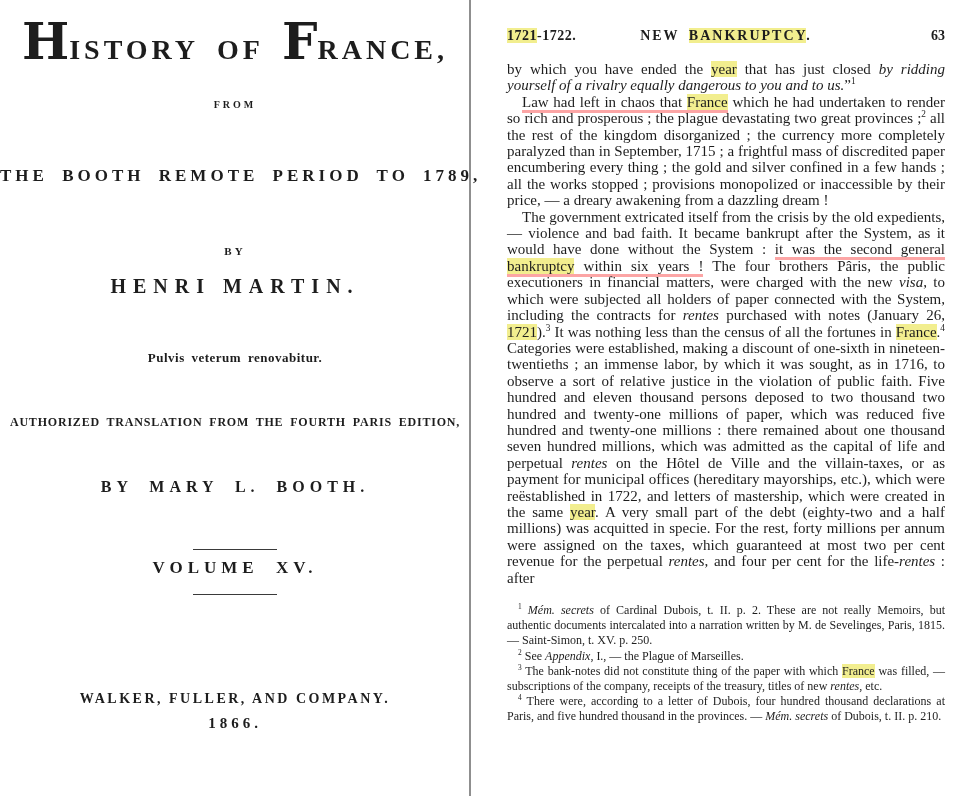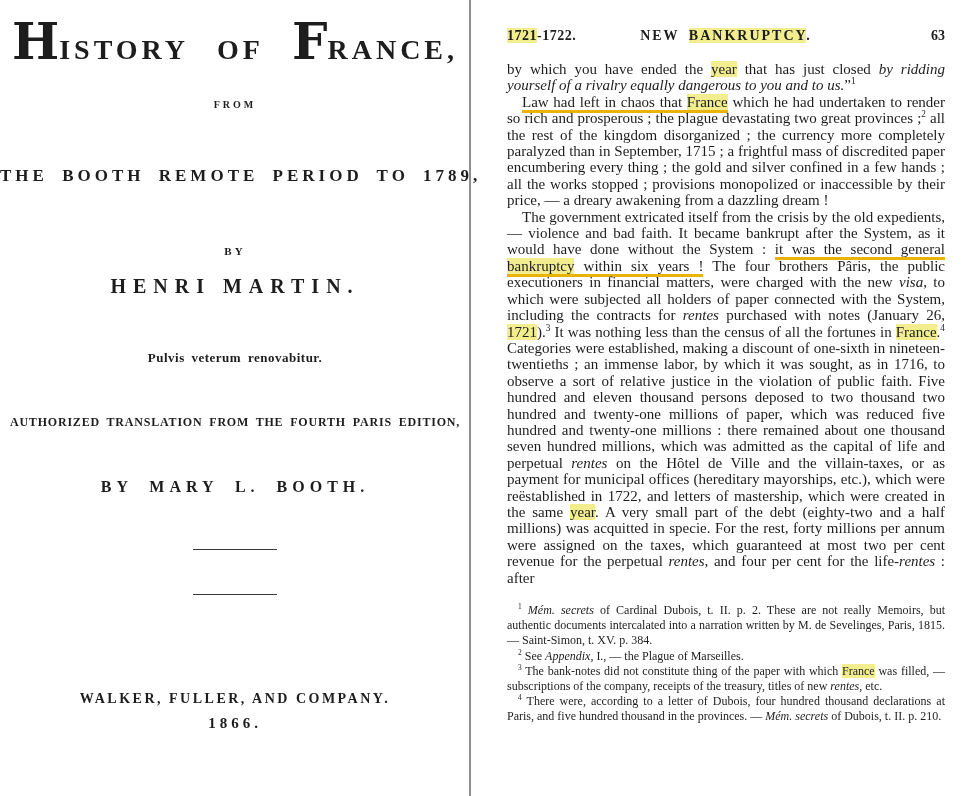--- a/index.html
+++ b/index.html
@@ -9,21 +9,21 @@
     overflow:hidden;
   }
   .scan{position:relative;width:962px;height:796px;background:#ffffff;}
 
   
   .page-left{position:absolute;left:0;top:0;width:470px;height:796px;}
   .tp{position:absolute;left:0;width:470px;text-align:center;white-space:nowrap;}
   .tp-title{top:14px;line-height:56px;}
   .t-initial{font-size:50px;font-weight:700;font-family:"DejaVu Serif", serif;}
   .t-caps{font-size:28px;font-weight:600;letter-spacing:4px;}
-  .t-gap{margin-left:28px;}
+  .t-gap{margin-left:18px;}
   .tp-from{top:99px;font-size:10px;font-weight:700;letter-spacing:3px;}
   .tp-subtitle{top:166px;font-size:17px;font-weight:600;letter-spacing:4px;word-spacing:6px;}
   .tp-by{top:245px;font-size:11px;font-weight:700;letter-spacing:3px;}
   .tp-author{top:275px;font-size:20px;font-weight:600;letter-spacing:7px;}
   .tp-motto{top:350px;font-size:13px;font-weight:700;letter-spacing:0.5px;word-spacing:3px;}
   .tp-edition{top:415px;font-size:12px;font-weight:700;letter-spacing:0.8px;word-spacing:3px;}
   .tp-translator{top:478px;font-size:16px;font-weight:600;letter-spacing:5px;word-spacing:8px;}
   .tp-rule{position:absolute;left:193px;width:84px;height:1px;background:#3a3a3a;}
   .tp-rule1{top:549px;}
   .tp-rule2{top:594px;}
@@ -43,39 +43,40 @@
   .rh-title{text-align:center;letter-spacing:2px;word-spacing:4px;}
   .rh-num{position:absolute;right:0;top:0;}
   .para{margin:0;font-size:15px;line-height:16.4px;text-align:justify;}
   .para.indent{text-indent:15px;}
   .para.first{margin-top:15px;}
   .footnotes{margin-top:17px;}
   .fn{margin:0;font-size:12px;line-height:15.2px;text-align:justify;text-indent:11px;}
   sup{font-size:62%;line-height:0;vertical-align:super;}
   .it{font-style:italic;}
   .hl{background:#f2ee8f;}
-  .rl{border-bottom:3px solid #eab308;}
+  .rl{border-bottom:3px solid #fca5a5;}
 </style>
 </head>
 <body>
 
 <div class="scan">
 
   <div class="page-left">
     <div class="tp tp-title">
       <span class="t-initial">H</span><span class="t-caps">ISTORY</span><span class="t-caps t-gap">OF</span><span class="t-initial t-gap">F</span><span class="t-caps">RANCE,</span>
     </div>
     <div class="tp tp-from">FROM</div>
     <div class="tp tp-subtitle">THE BOOTH REMOTE PERIOD TO 1789,</div>
     <div class="tp tp-by">BY</div>
     <div class="tp tp-author">HENRI MARTIN.</div>
     <div class="tp tp-motto">Pulvis veterum renovabitur.</div>
     <div class="tp tp-edition">AUTHORIZED TRANSLATION FROM THE FOURTH PARIS EDITION,</div>
     <div class="tp tp-translator">BY MARY L. BOOTH.</div>
     <div class="tp-rule tp-rule1"></div>
+    <div class="tp tp-volume">VOLUME XV.</div>
     <div class="tp-rule tp-rule2"></div>
     <div class="tp tp-publisher">WALKER, FULLER, AND COMPANY.</div>
     <div class="tp tp-year">1866.</div>
   </div>
 
   <div class="divider"></div>
 
   <div class="page-right">
     <div class="right-content">
 
@@ -83,21 +84,21 @@
         <span class="rh-date"><span class="hl">1721</span><span>-1722.</span></span>
         <div class="rh-title"><span>NEW </span><span class="hl">BANKRUPTCY</span><span>.</span></div>
         <span class="rh-num">63</span>
       </div>
 
       <p class="para first"><span>by which you have ended the </span><span class="hl">year</span><span> that has just closed </span><span class="it">by ridding yourself of a rivalry equally dangerous to you and to us.</span><span>”</span><sup>1</sup></p>
       <p class="para indent"><span class="rl">Law had left in chaos that </span><span class="hl rl">France</span><span> which he had undertaken to render so rich and prosperous&nbsp;; the plague devastating two great provinces&nbsp;;</span><sup>2</sup><span> all the rest of the kingdom disorganized&nbsp;; the currency more completely paralyzed than in September, 1715&nbsp;; a frightful mass of discredited paper encumbering every thing&nbsp;; the gold and silver confined in a few hands&nbsp;; all the works stopped&nbsp;; provisions monopolized or inaccessible by their price, — a dreary awakening from a dazzling dream&nbsp;!</span></p>
       <p class="para indent"><span>The government extricated itself from the crisis by the old expedients, — violence and bad faith. It became bankrupt after the System, as it would have done without the System&nbsp;: </span><span class="rl">it was the second general </span><span class="hl rl">bankruptcy</span><span class="rl"> within six years&nbsp;!</span><span> The four brothers Pâris, the public executioners in financial matters, were charged with the new </span><span class="it">visa</span><span>, to which were subjected all holders of paper connected with the System, including the contracts for </span><span class="it">rentes</span><span> purchased with notes (January 26, </span><span class="hl">1721</span><span>).</span><sup>3</sup><span> It was nothing less than the census of all the fortunes in </span><span class="hl">France</span><span>.</span><sup>4</sup><span> Categories were established, making a discount of one-sixth in nineteen-twentieths&nbsp;; an immense labor, by which it was sought, as in 1716, to observe a sort of relative justice in the violation of public faith. Five hundred and eleven thousand persons deposed to two thousand two hundred and twenty-one millions of paper, which was reduced five hundred and twenty-one millions&nbsp;: there remained about one thousand seven hundred millions, which was admitted as the capital of life and perpetual </span><span class="it">rentes</span><span> on the Hôtel de Ville and the villain-taxes, or as payment for municipal offices (hereditary mayorships, etc.), which were reëstablished in 1722, and letters of mastership, which were created in the same </span><span class="hl">year</span><span>. A very small part of the debt (eighty-two and a half millions) was acquitted in specie. For the rest, forty millions per annum were assigned on the taxes, which guaranteed at most two per cent revenue for the perpetual </span><span class="it">rentes</span><span>, and four per cent for the life-</span><span class="it">rentes</span><span>&nbsp;: after</span></p>
 
       <div class="footnotes">
-        <p class="fn"><sup>1</sup><span> </span><span class="it">Mém. secrets</span><span> of Cardinal Dubois, t. II. p. 2. These are not really Memoirs, but authentic documents intercalated into a narration written by M. de Sevelinges, Paris, 1815. — Saint-Simon, t. XV. p. 384.</span></p>
+        <p class="fn"><sup>1</sup><span> </span><span class="it">Mém. secrets</span><span> of Cardinal Dubois, t. II. p. 2. These are not really Memoirs, but authentic documents intercalated into a narration written by M. de Sevelinges, Paris, 1815. — Saint-Simon, t. XV. p. 250.</span></p>
         <p class="fn"><sup>2</sup><span> See </span><span class="it">Appendix</span><span>, I., — the Plague of Marseilles.</span></p>
         <p class="fn"><sup>3</sup><span> The bank-notes did not constitute thing of the paper with which </span><span class="hl">France</span><span> was filled, — subscriptions of the company, receipts of the treasury, titles of new </span><span class="it">rentes</span><span>, etc.</span></p>
         <p class="fn"><sup>4</sup><span> There were, according to a letter of Dubois, four hundred thousand declarations at Paris, and five hundred thousand in the provinces. — </span><span class="it">Mém. secrets</span><span> of Dubois, t. II. p. 210.</span></p>
       </div>
 
     </div>
   </div>
 
 </div>
 

